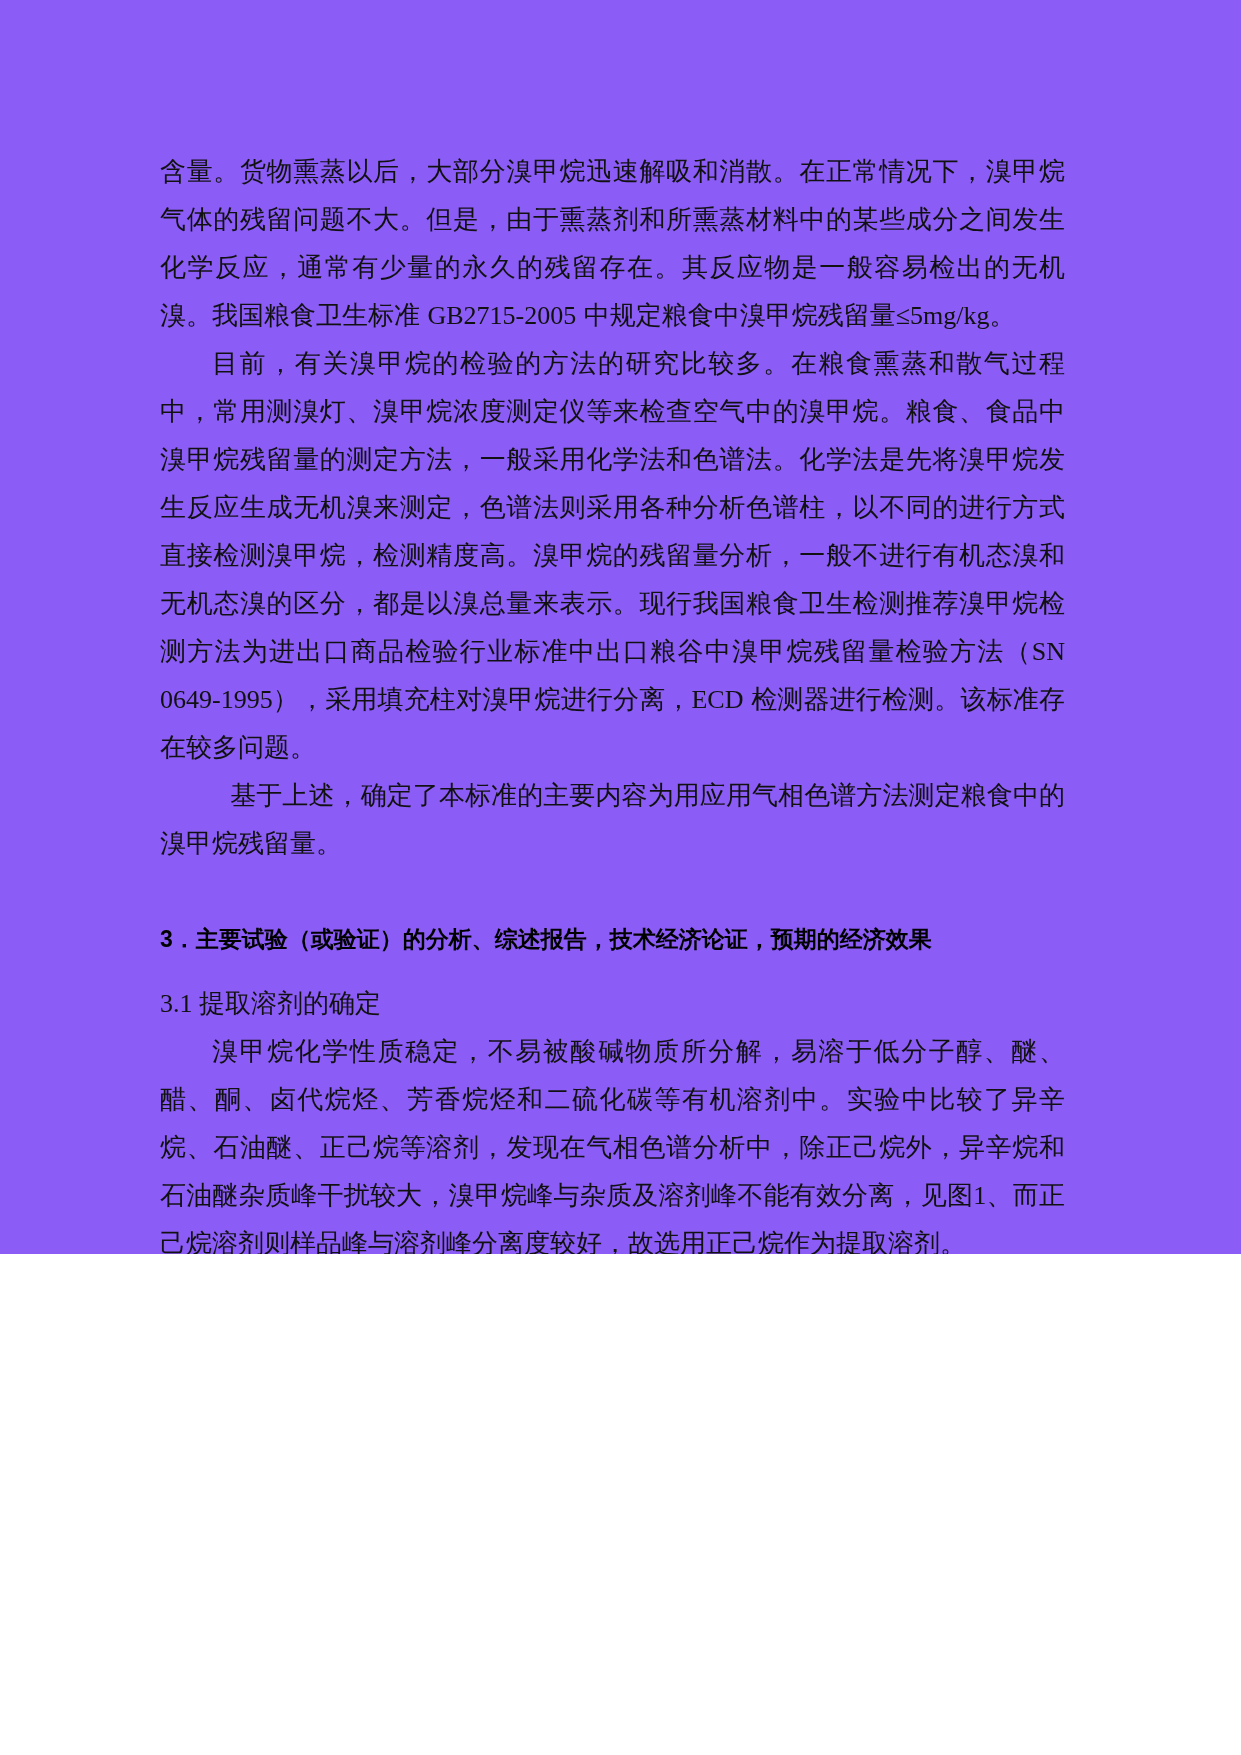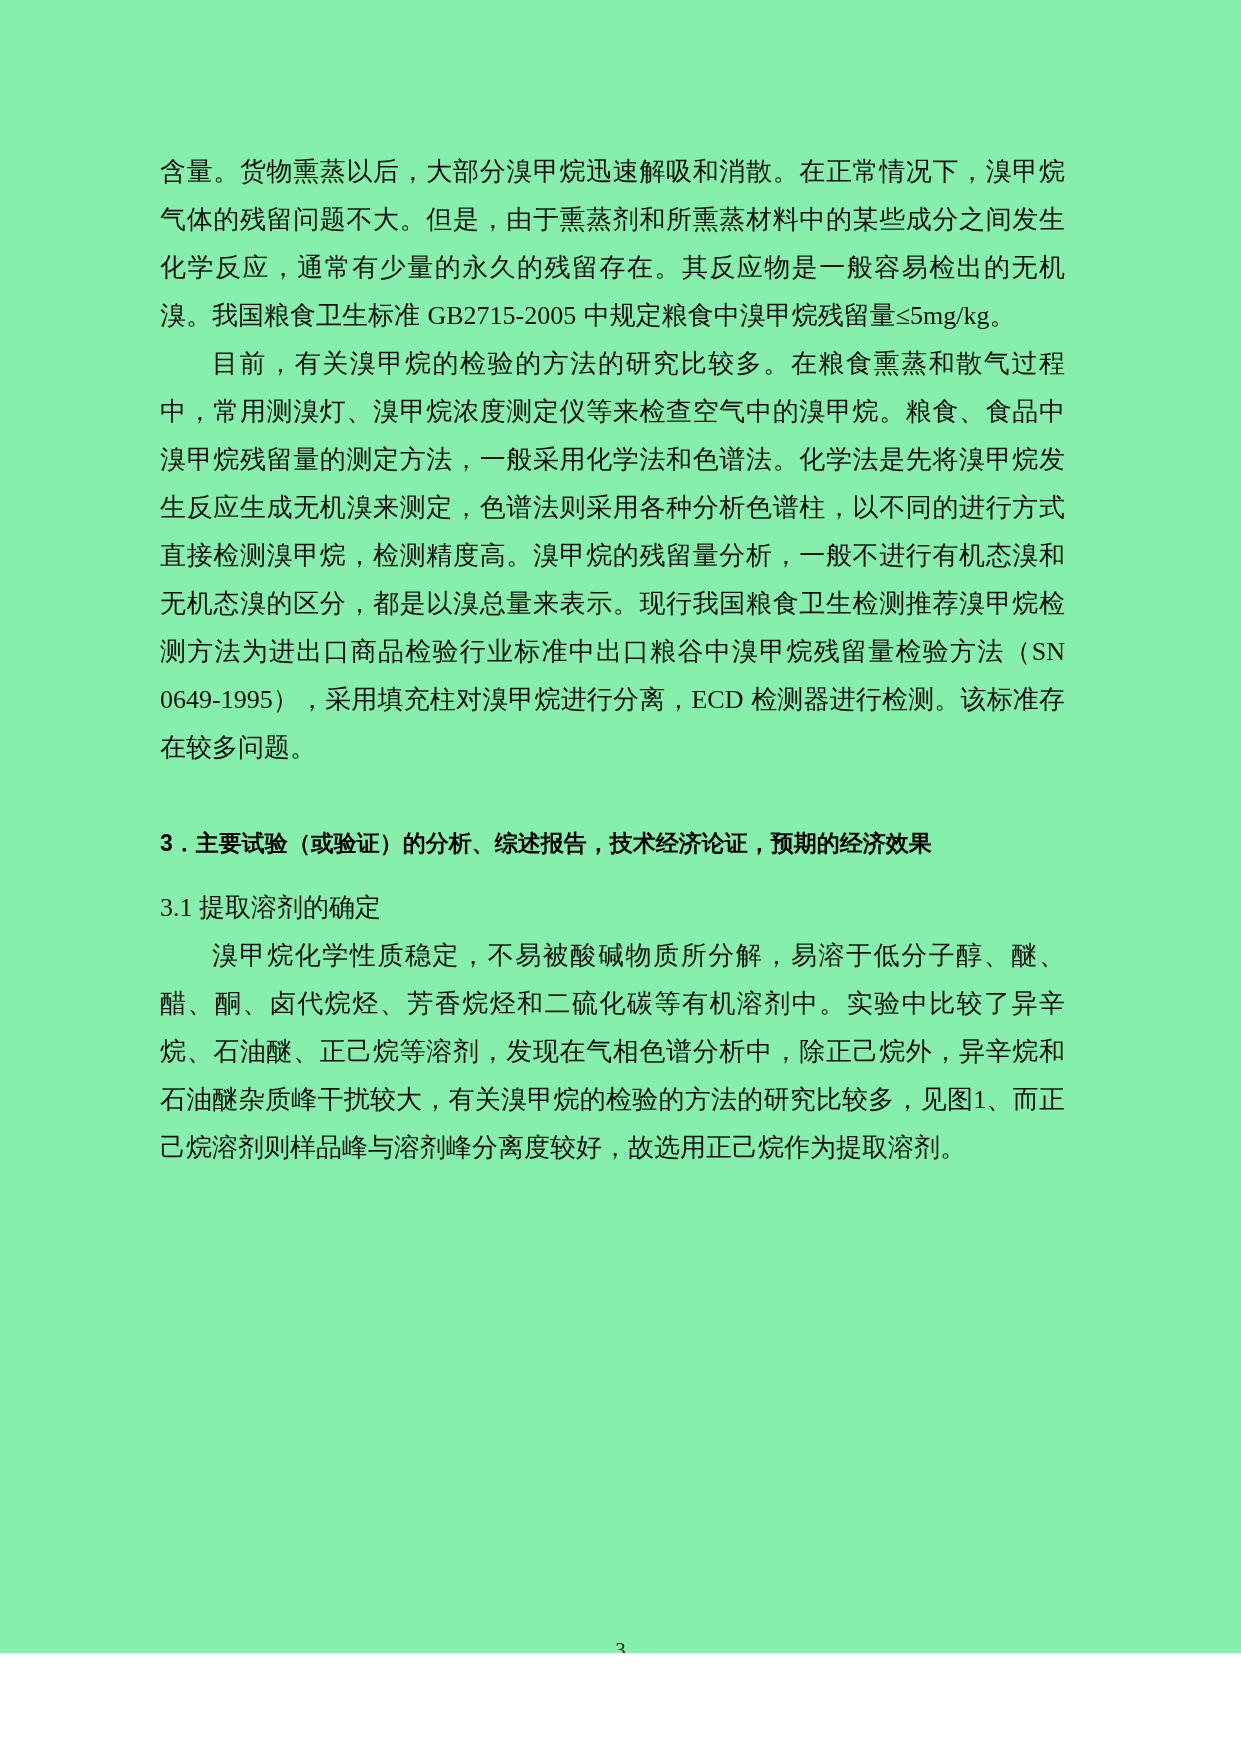--- a/index.html
+++ b/index.html
@@ -3,22 +3,22 @@
 <meta charset="utf-8">
 <style>
   html, body {
     margin: 0;
     padding: 0;
     background: #ffffff;
   }
   .page {
     position: relative;
     width: 1241px;
-    height: 1653px;
-    background: #86efac;
+    height: 1254px;
+    background: #8b5cf6;
     overflow: hidden;
     font-family: "Liberation Serif", "DejaVu Serif", serif;
     color: #111111;
   }
   .content {
     position: absolute;
     left: 160px;
     top: 148px;
     width: 905px;
   }
@@ -62,18 +62,19 @@
     color: #222222;
   }
 </style>
 </head>
 <body>
 
 <div class="page">
   <div class="content">
     <p class="body-p">含量。货物熏蒸以后，大部分溴甲烷迅速解吸和消散。在正常情况下，溴甲烷气体的残留问题不大。但是，由于熏蒸剂和所熏蒸材料中的某些成分之间发生化学反应，通常有少量的永久的残留存在。其反应物是一般容易检出的无机溴。我国粮食卫生标准 GB2715-2005 中规定粮食中溴甲烷残留量≤5mg/kg。</p>
     <p class="body-p indent-2">目前，有关溴甲烷的检验的方法的研究比较多。在粮食熏蒸和散气过程中，常用测溴灯、溴甲烷浓度测定仪等来检查空气中的溴甲烷。粮食、食品中溴甲烷残留量的测定方法，一般采用化学法和色谱法。化学法是先将溴甲烷发生反应生成无机溴来测定，色谱法则采用各种分析色谱柱，以不同的进行方式直接检测溴甲烷，检测精度高。溴甲烷的残留量分析，一般不进行有机态溴和无机态溴的区分，都是以溴总量来表示。现行我国粮食卫生检测推荐溴甲烷检测方法为进出口商品检验行业标准中出口粮谷中溴甲烷残留量检验方法（SN 0649-1995），采用填充柱对溴甲烷进行分离，ECD 检测器进行检测。该标准存在较多问题。</p>
+    <p class="body-p indent-27">基于上述，确定了本标准的主要内容为用应用气相色谱方法测定粮食中的溴甲烷残留量。</p>
     <h2 class="section-heading">3．主要试验（或验证）的分析、综述报告，技术经济论证，预期的经济效果</h2>
     <h3 class="subsection-heading">3.1 提取溶剂的确定</h3>
-    <p class="body-p indent-2">溴甲烷化学性质稳定，不易被酸碱物质所分解，易溶于低分子醇、醚、醋、酮、卤代烷烃、芳香烷烃和二硫化碳等有机溶剂中。实验中比较了异辛烷、石油醚、正己烷等溶剂，发现在气相色谱分析中，除正己烷外，异辛烷和石油醚杂质峰干扰较大，有关溴甲烷的检验的方法的研究比较多，见图1、而正己烷溶剂则样品峰与溶剂峰分离度较好，故选用正己烷作为提取溶剂。</p>
+    <p class="body-p indent-2">溴甲烷化学性质稳定，不易被酸碱物质所分解，易溶于低分子醇、醚、醋、酮、卤代烷烃、芳香烷烃和二硫化碳等有机溶剂中。实验中比较了异辛烷、石油醚、正己烷等溶剂，发现在气相色谱分析中，除正己烷外，异辛烷和石油醚杂质峰干扰较大，溴甲烷峰与杂质及溶剂峰不能有效分离，见图1、而正己烷溶剂则样品峰与溶剂峰分离度较好，故选用正己烷作为提取溶剂。</p>
   </div>
   <div class="footer-pagenum">3</div>
 </div>
 
 </body></html>

